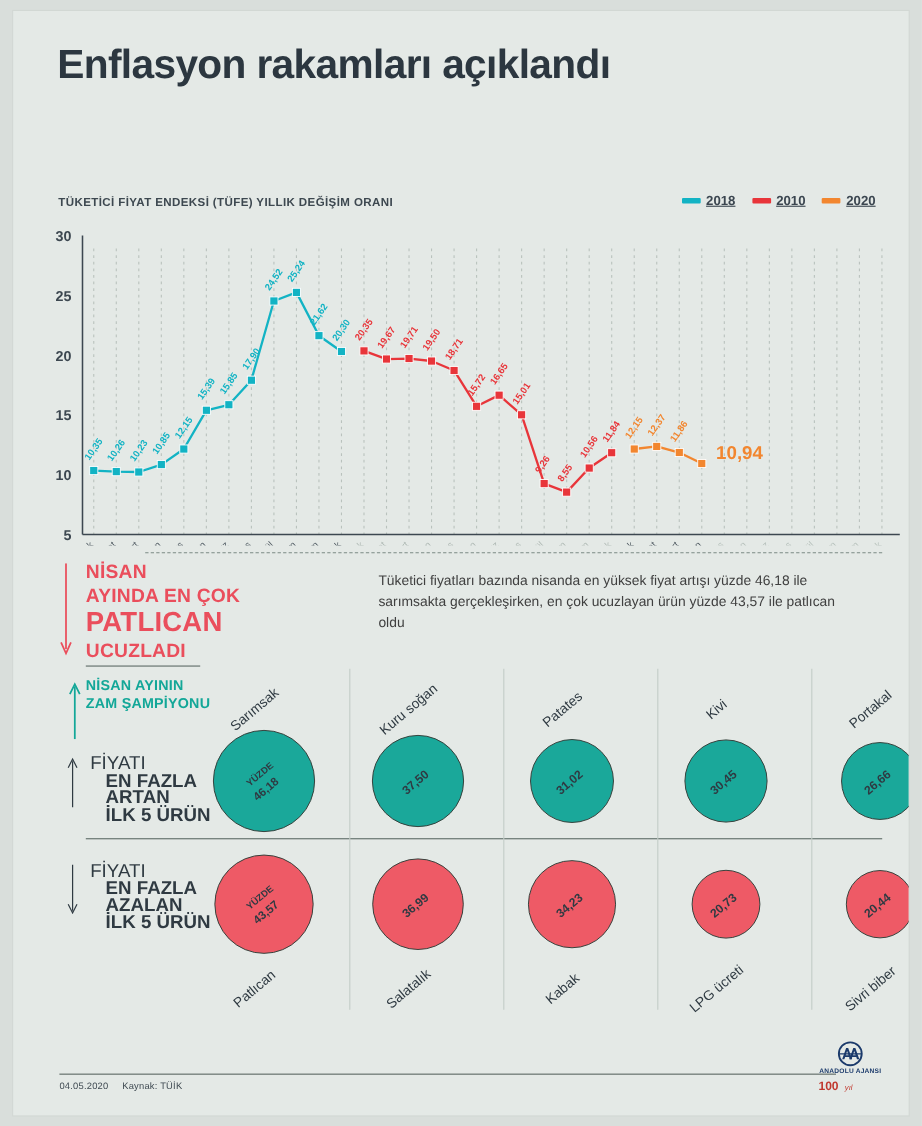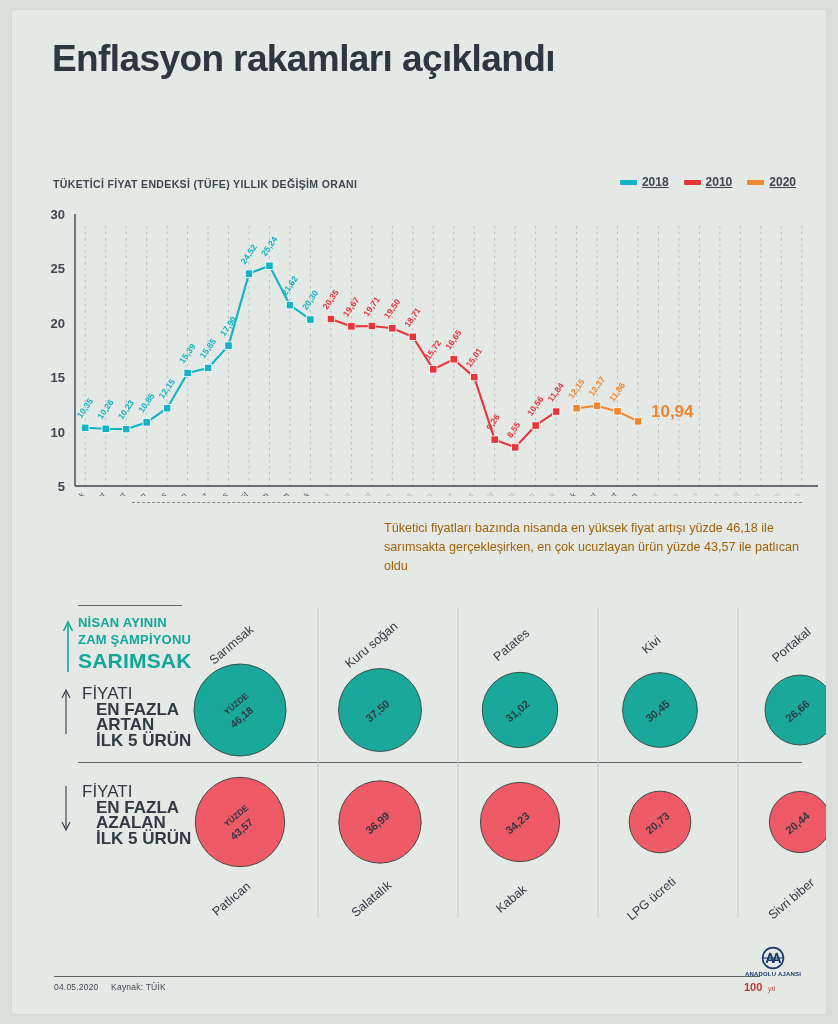--- a/index.html
+++ b/index.html
@@ -58,21 +58,21 @@
   .rule-left{position:absolute;left:66px;top:595px;width:104px;height:0;border-top:1px solid #5d6b66;}
 
   .callout-teal{position:absolute;left:42px;top:604px;width:270px;}
   .callout-teal .arrow{position:absolute;left:8px;top:6px;width:12px;height:52px;}
   .callout-teal .txt{margin-left:24px;}
   .ct-l1{font-size:13px;font-weight:bold;color:#13a798;line-height:17px;letter-spacing:.2px;}
   .ct-big{font-size:21px;font-weight:bold;color:#13a798;line-height:25px;letter-spacing:.2px;}
 
   .para{
     position:absolute;left:332px;top:509px;width:430px;
-    font-size:12.6px;line-height:19px;color:#a16207;margin-left:40px;
+    font-size:12.6px;line-height:19px;color:#404040;
   }
   
   .rowlabel{position:absolute;left:48px;width:180px;}
   .rowlabel .barrow{position:absolute;left:0;top:2px;width:12px;height:46px;}
   .rowlabel .rtxt{margin-left:22px;font-size:17px;line-height:15.5px;color:#2f3a42;}
   .rowlabel .rtxt .b{font-weight:bold;padding-left:14px;}
   .rowlabel-up{top:676px;}
   .rowlabel-dn{top:774px;}
   .rule-mid{position:absolute;left:66px;top:752px;width:724px;height:0;border-top:1px solid #5d6b66;}
 
@@ -255,32 +255,43 @@
           <rect x="601.8138888888889" y="201.66320000000002" width="7.4" height="7.4" fill="#f2862f" stroke="#ffffff" stroke-width="0.8"></rect>
           <text x="601.5138888888889" y="196.3632" transform="rotate(-55 601.5138888888889 196.3632)" text-anchor="start" font-family="Liberation Sans, sans-serif" font-size="8.6" font-weight="bold" fill="#f2862f">11,86</text>
           <rect x="622.286111111111" y="211.67280000000002" width="7.4" height="7.4" fill="#f2862f" stroke="#ffffff" stroke-width="0.8"></rect>
           <text x="638.9861111111111" y="211.3728" font-family="Liberation Sans, sans-serif" font-size="17" font-weight="bold" fill="#f2862f">10,94</text>
         </svg>
     </div>
   </div>
 
   <div class="dashline"></div>
 
+  <div class="callout-red">
+    <svg class="arrow" viewBox="0 0 12 86">
+      <line x1="6" y1="0" x2="6" y2="78" stroke="#ea4e5c" stroke-width="1.6"></line>
+      <path d="M1.5 72 L6 82 L10.5 72" fill="none" stroke="#ea4e5c" stroke-width="1.6"></path>
+    </svg>
+    <div class="txt">
+      <div class="cr-l1">NİSAN</div>
+      <div class="cr-l2">AYINDA EN ÇOK</div>
+      <div class="cr-big">PATLICAN</div>
+      <div class="cr-l4">UCUZLADI</div>
+    </div>
+  </div>
 
   <div class="rule-left"></div>
 
   <div class="callout-teal">
     <svg class="arrow" viewBox="0 0 12 52">
       <line x1="6" y1="52" x2="6" y2="4" stroke="#13a798" stroke-width="1.6"></line>
       <path d="M1.5 11 L6 2 L10.5 11" fill="none" stroke="#13a798" stroke-width="1.6"></path>
     </svg>
     <div class="txt">
       <div class="ct-l1">NİSAN AYININ</div>
       <div class="ct-l1">ZAM ŞAMPİYONU</div>
-      <div class="ct-big">SARIMSAK</div>
     </div>
   </div>
 
   <div class="para">Tüketici fiyatları bazında nisanda en yüksek fiyat artışı yüzde 46,18 ile sarımsakta gerçekleşirken, en çok ucuzlayan ürün yüzde 43,57 ile patlıcan oldu</div>
 
   <div class="rowlabel rowlabel-up">
     <svg class="barrow" viewBox="0 0 12 46">
       <line x1="6" y1="46" x2="6" y2="4" stroke="#2f3a42" stroke-width="1.1"></line>
       <path d="M2 10 L6 2 L10 10" fill="none" stroke="#2f3a42" stroke-width="1.1"></path>
     </svg>

